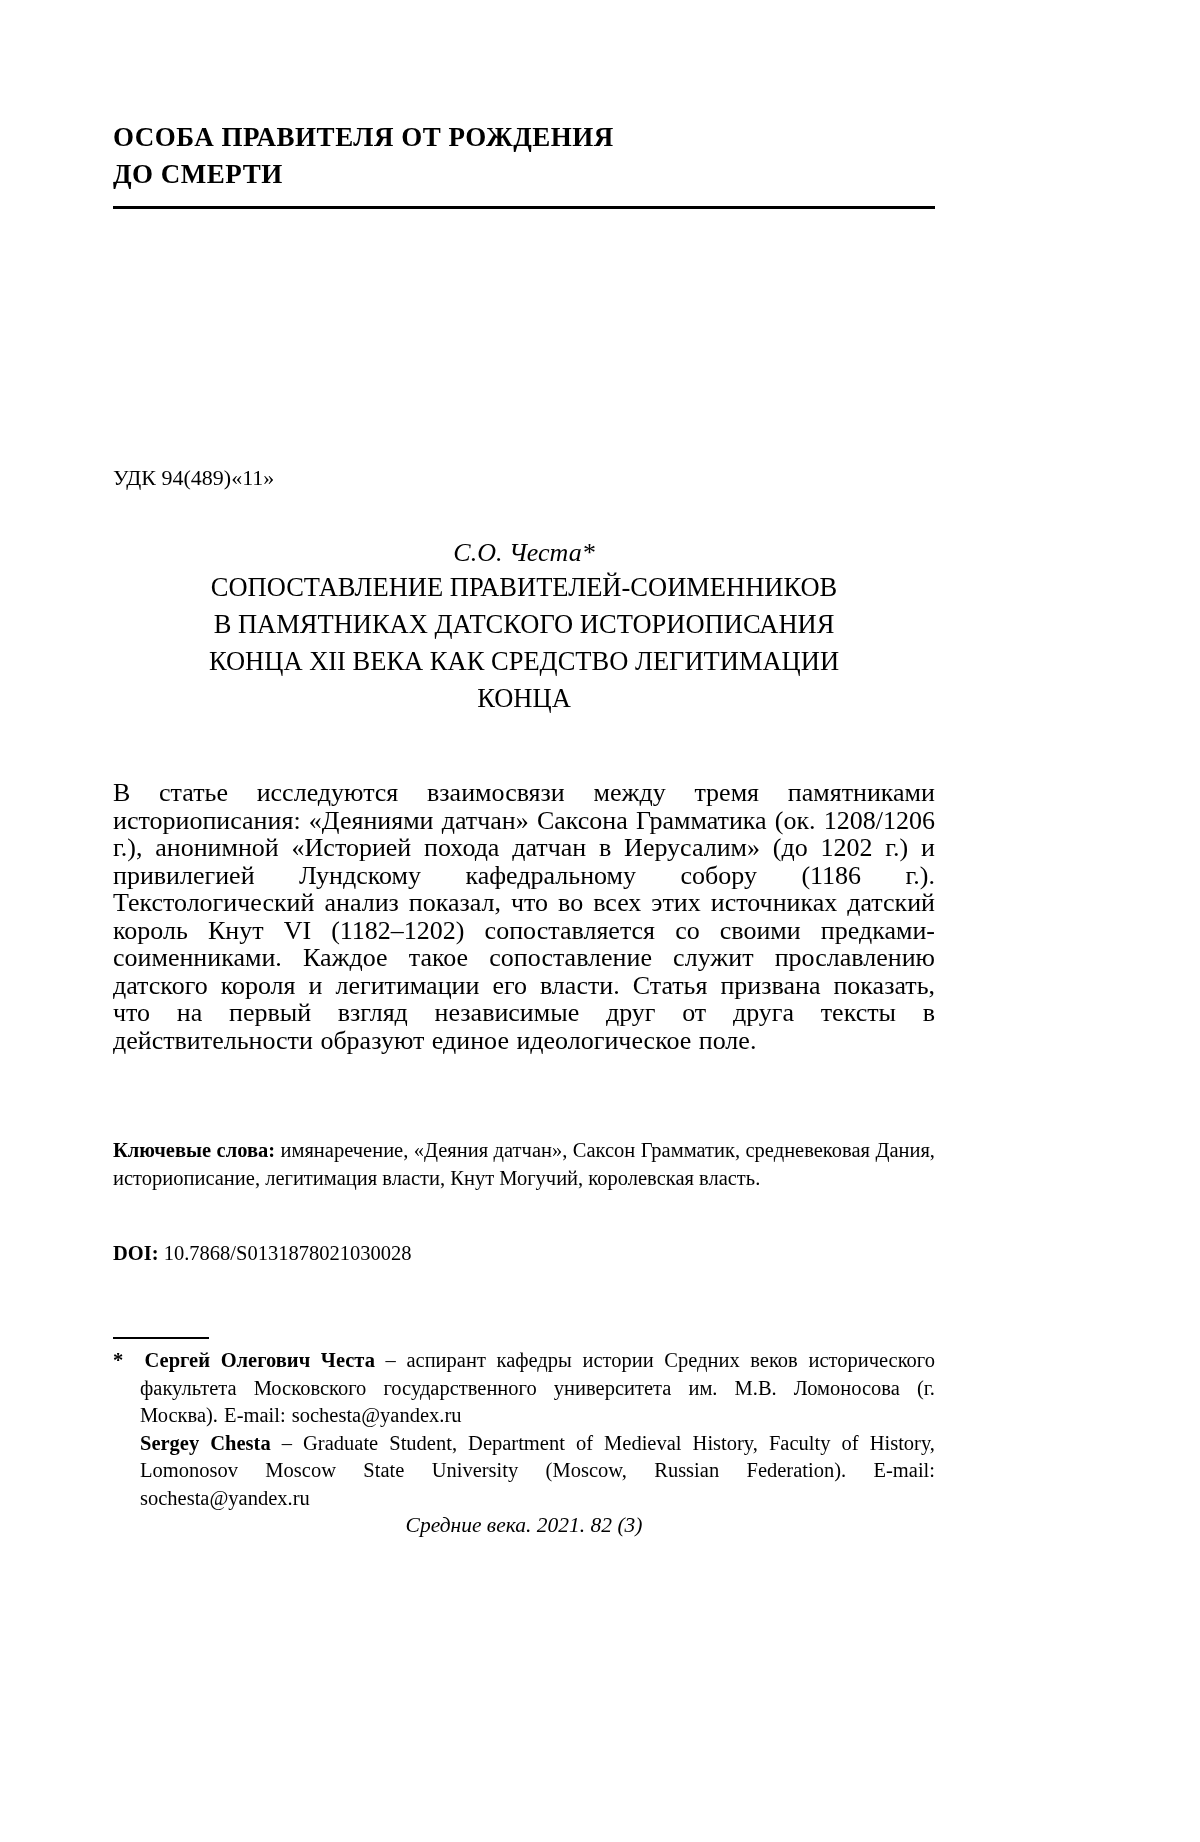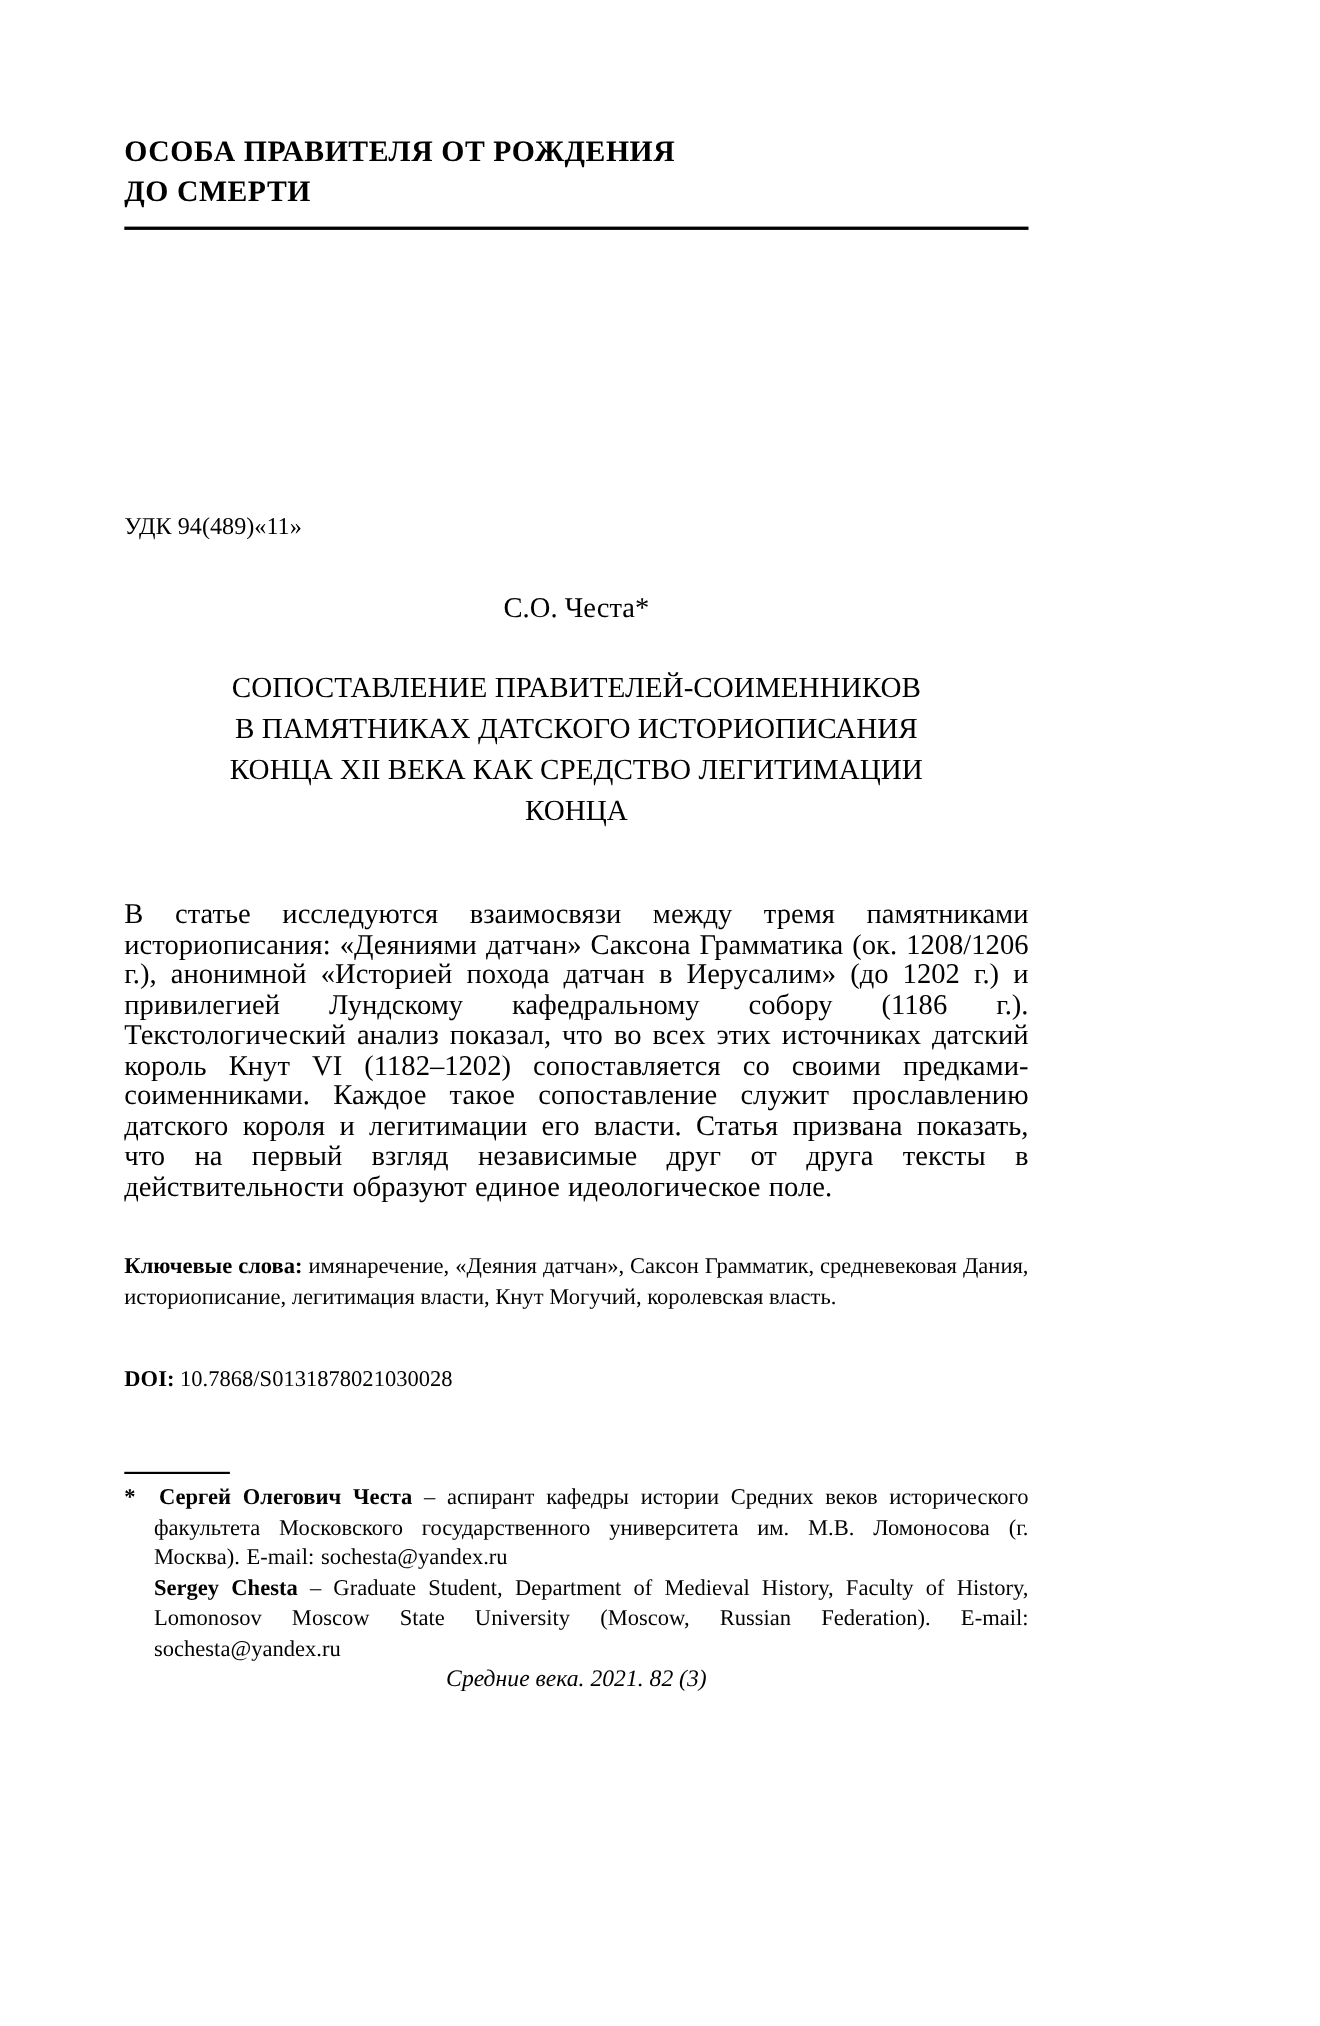--- a/index.html
+++ b/index.html
@@ -34,39 +34,39 @@
   }
   .udc {
     margin-top: 256px;
     font-weight: normal;
     font-size: 22px;
     line-height: 26px;
   }
   .author {
     margin-top: 46px;
     text-align: center;
+    font-style: italic;
     font-size: 26px;
     line-height: 32px;
   }
   .article-title {
-    margin-top: 38px;
     text-align: center;
     font-size: 26.5px;
     line-height: 37px;
     font-weight: normal;
   }
   .abstract {
     margin-top: 62px;
     font-size: 26px;
     line-height: 27.5px;
     text-align: justify;
     word-spacing: 1px;
   }
   .keywords {
-    margin-top: 46px;
+    margin-top: 83px;
     font-size: 20.5px;
     line-height: 27.5px;
     text-align: justify;
   }
   .bold { font-weight: bold; }
   .doi {
     margin-top: 48px;
     font-size: 20.5px;
     line-height: 27px;
   }

